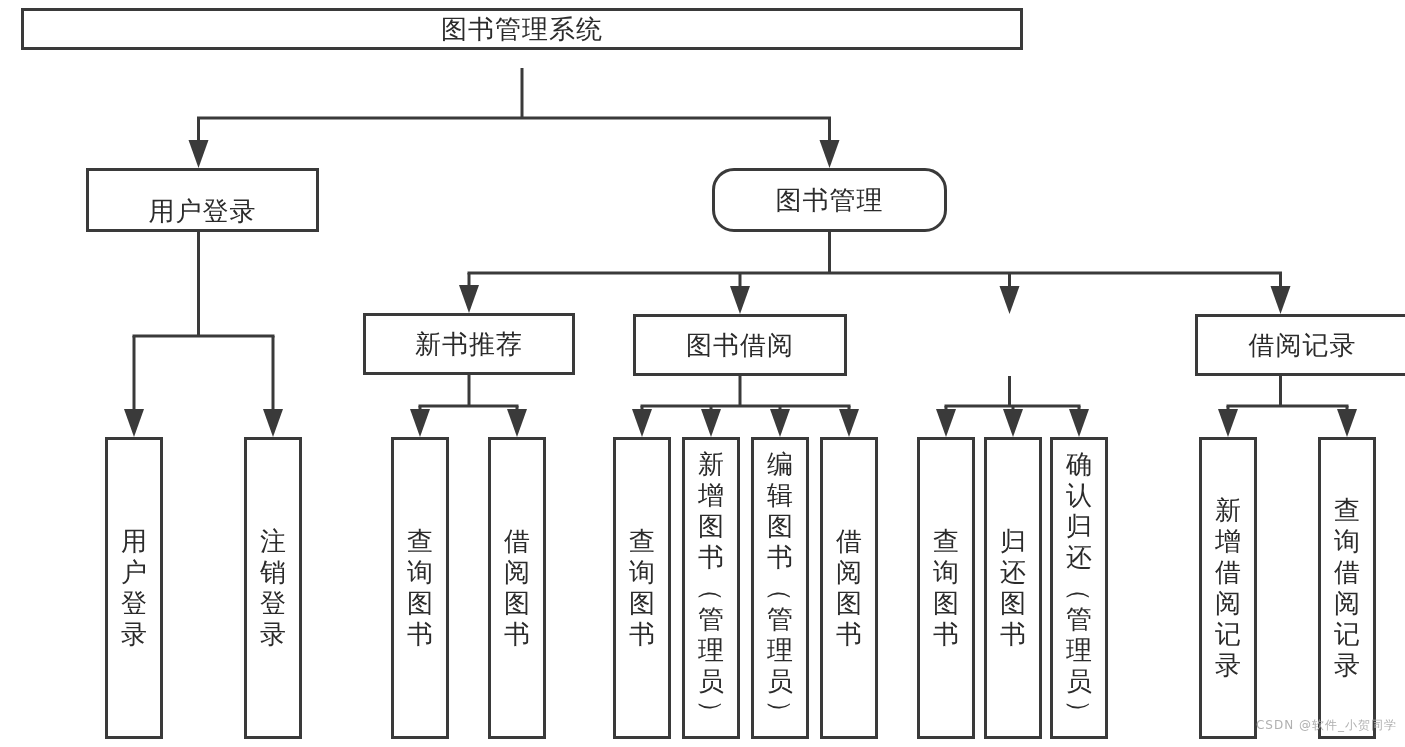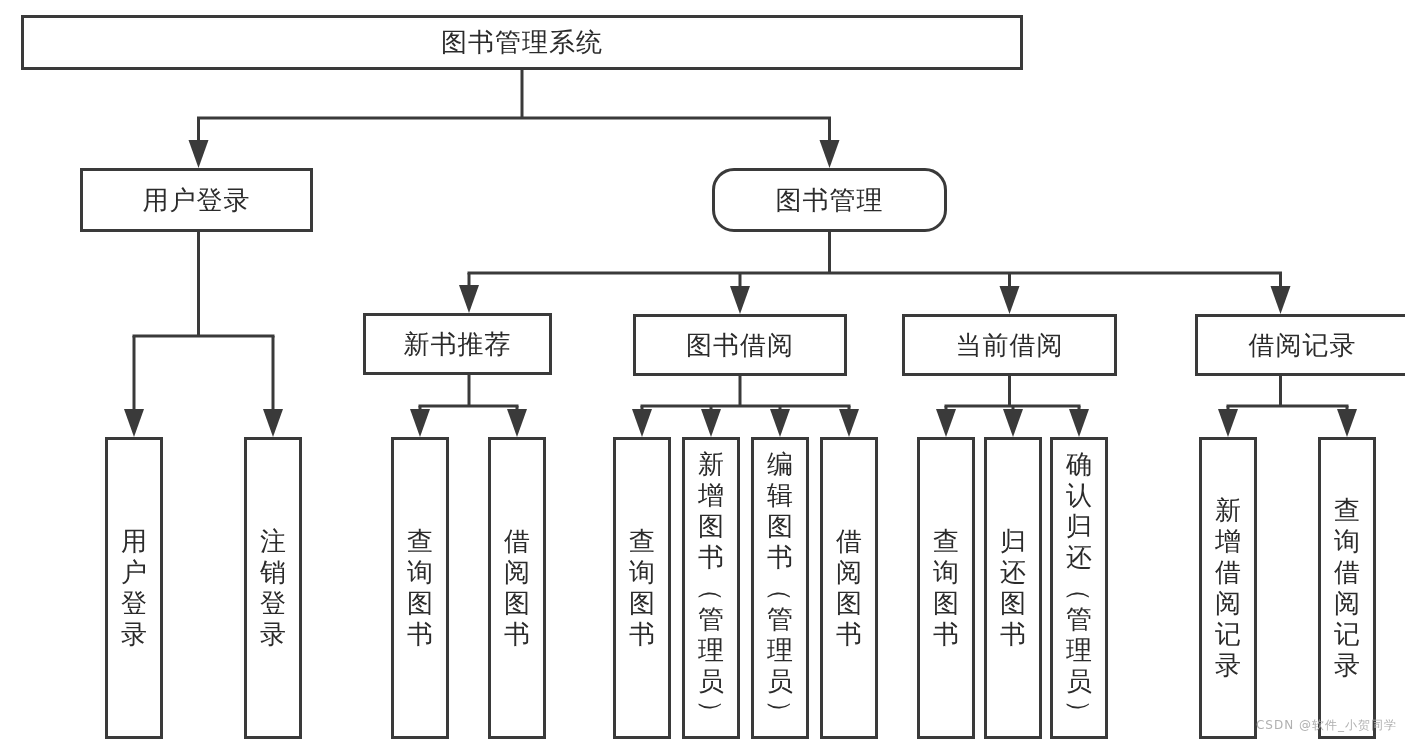--- a/index.html
+++ b/index.html
@@ -123,37 +123,34 @@
       <g>
         <line x1="1280.5" y1="376" x2="1280.5" y2="406" stroke="#3a3a3a" stroke-width="3"></line>
         <line x1="1226.5" y1="406" x2="1348.5" y2="406" stroke="#3a3a3a" stroke-width="3"></line>
         <line x1="1228" y1="406" x2="1228" y2="415" stroke="#3a3a3a" stroke-width="3"></line>
         <polygon points="1218,409 1238,409 1228,437" fill="#3a3a3a"></polygon>
         <line x1="1347" y1="406" x2="1347" y2="415" stroke="#3a3a3a" stroke-width="3"></line>
         <polygon points="1337,409 1357,409 1347,437" fill="#3a3a3a"></polygon>
       </g>
     </svg>
   <div id="watermark">CSDN @软件_小贺同学</div>
-<div class="node" style="left: 21px; top: 15px; width: 1002px; height: 55px;">
+<div class="node" style="left: 21px; top: 8px; width: 1002px; height: 42px;">
       <div class="label">图书管理系统</div>
     </div>
-    <div class="node" style="left: 80px; top: 168px; width: 233px; height: 64px;">
+    <div class="node" style="left: 86px; top: 168px; width: 233px; height: 64px; align-items: flex-end;">
       <div class="label">用户登录</div>
     </div>
     <div class="node" style="left: 712px; top: 168px; width: 235px; height: 64px; border-radius: 22px;">
       <div class="label">图书管理</div>
     </div>
-    <div class="node" style="left: 363px; top: 313px; width: 189px; height: 62px;">
+    <div class="node" style="left: 363px; top: 313px; width: 212px; height: 62px;">
       <div class="label">新书推荐</div>
     </div>
     <div class="node" style="left: 633px; top: 314px; width: 214px; height: 62px;">
       <div class="label">图书借阅</div>
-    </div>
-    <div class="node" style="left: 902px; top: 314px; width: 215px; height: 62px;">
-      <div class="label">当前借阅</div>
     </div>
     <div class="node" style="left: 1173px; top: 314px; width: 215px; height: 62px; margin-left: 22px;">
       <div class="label">借阅记录</div>
     </div>
     <div class="node vertical" style="left: 105px; top: 437px; width: 58px; height: 302px;">
       <div class="label">
         <span class="vchar">用</span>
         <span class="vchar">户</span>
         <span class="vchar">登</span>
         <span class="vchar">录</span>

